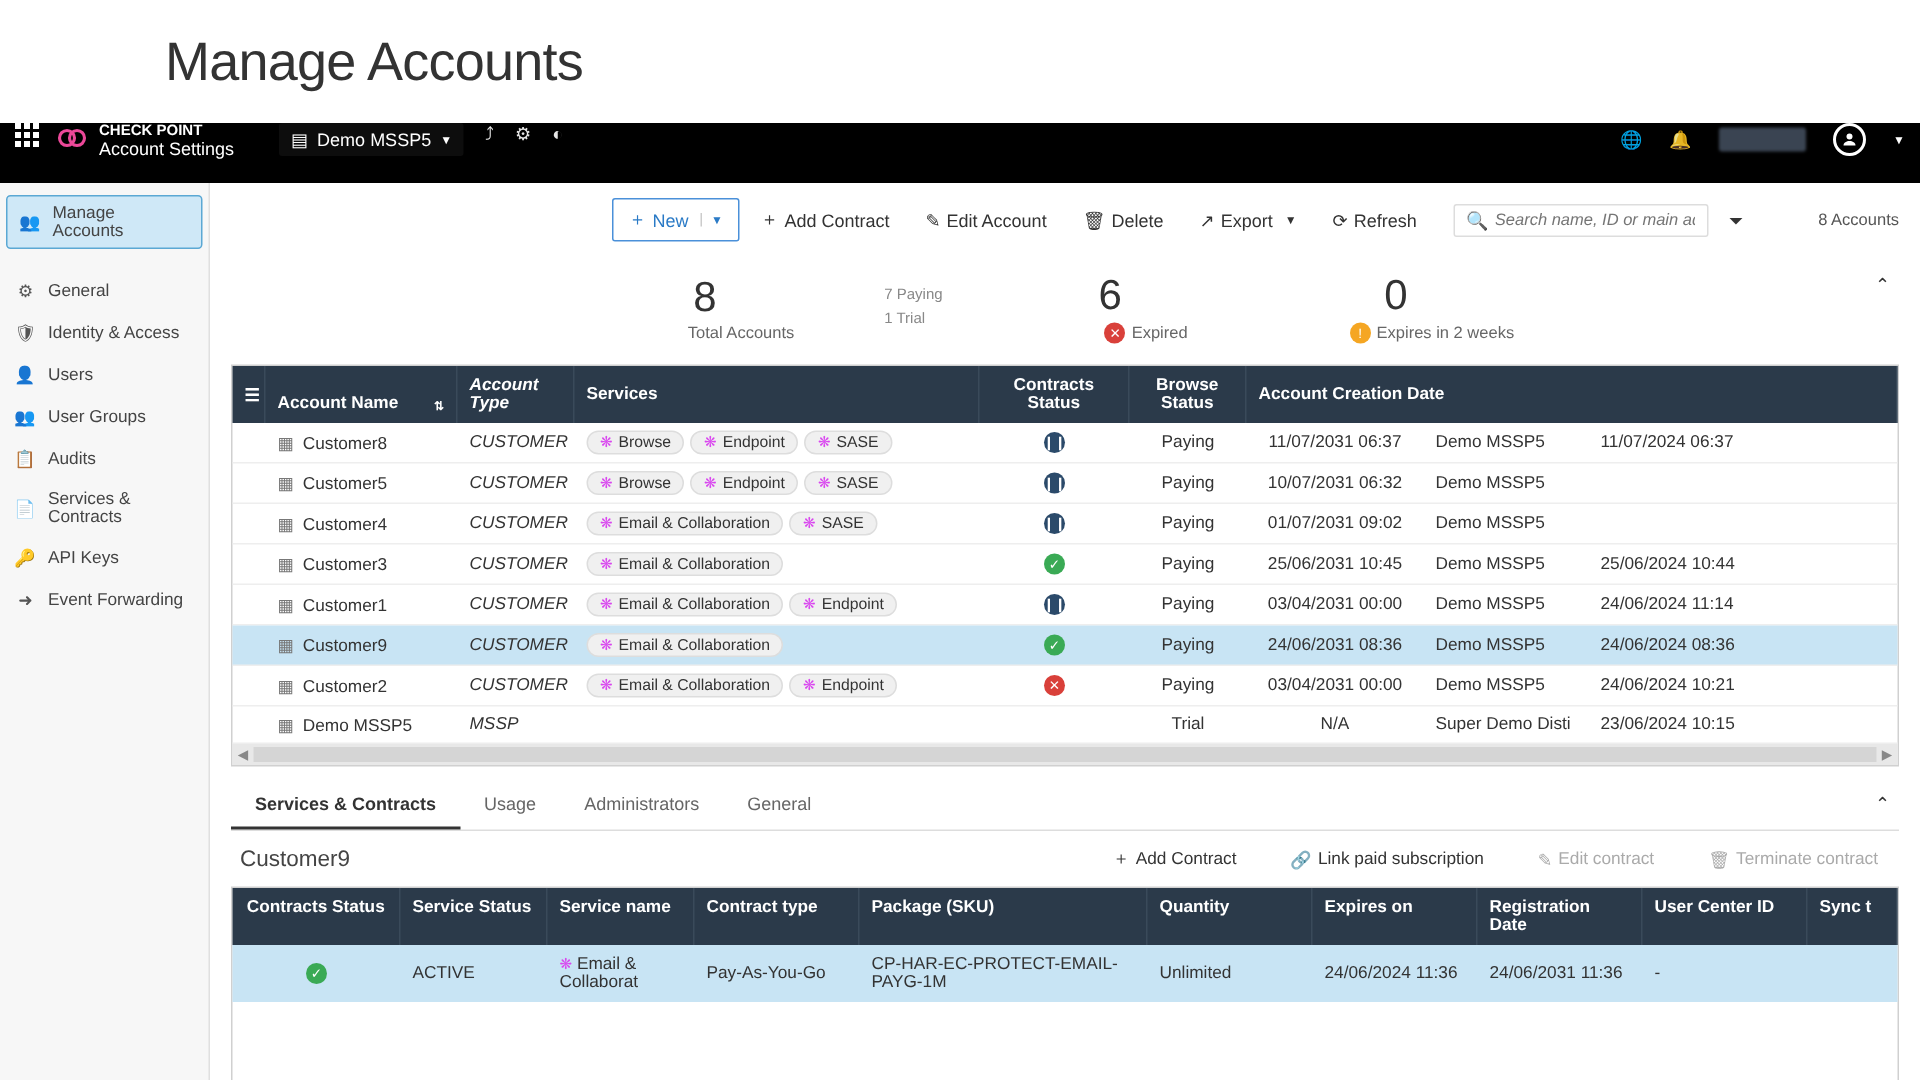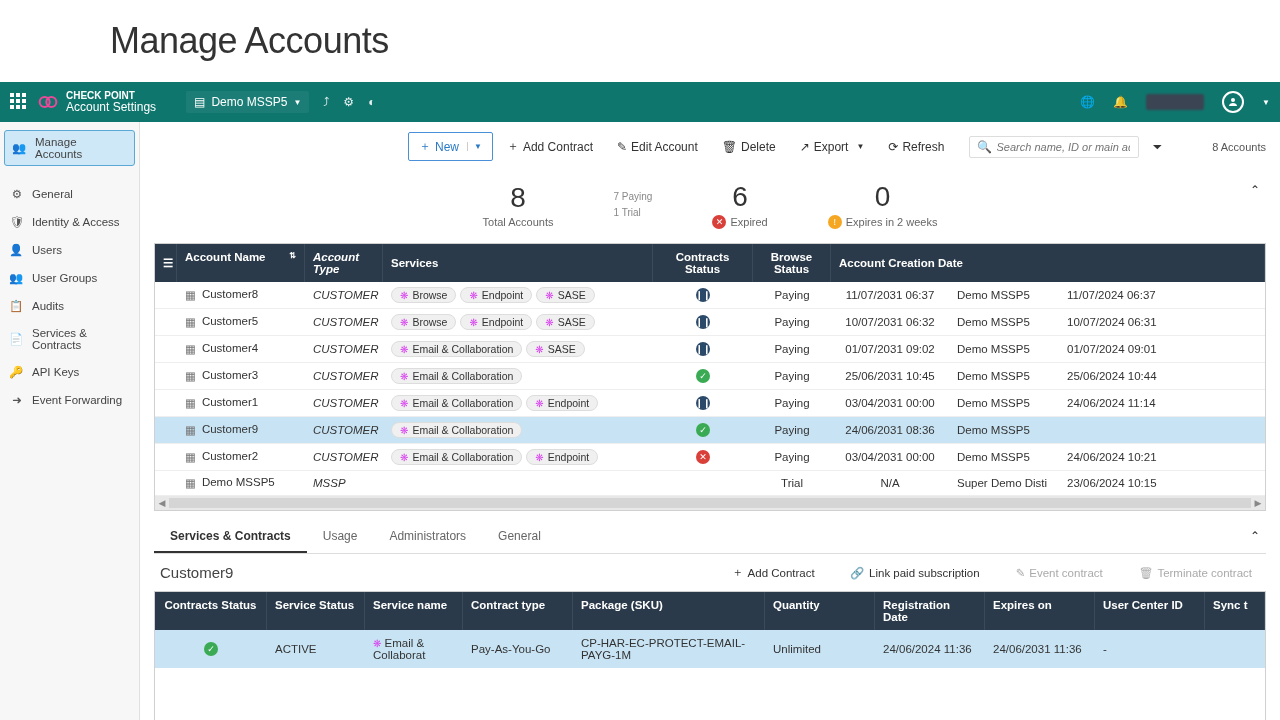--- a/index.html
+++ b/index.html
@@ -1,18 +1,18 @@
 <!DOCTYPE html>
 <html><head>
 <meta charset="utf-8">
 <style>
 * { box-sizing: border-box; margin: 0; padding: 0; }
 body { font-family: -apple-system, "Segoe UI", Arial, sans-serif; font-size: 12px; color: #333; background: #fff; }
 .page-title { font-size: 36px; font-weight: 400; padding: 20px 0 20px 110px; letter-spacing: -0.5px; }
-.topbar { background: #0f766e; color: #fff; height: 40px; display: flex; align-items: center; padding: 0 10px; }
+.topbar { background: #000000; color: #fff; height: 40px; display: flex; align-items: flex-start; padding: 0 10px; }
 .apps-icon { width: 18px; height: 18px; display: grid; grid-template-columns: repeat(3,4px); grid-template-rows: repeat(3,4px); gap: 2px; margin-right: 10px; cursor: pointer; }
 .apps-icon span { background: #fff; }
 .logo { width: 20px; height: 20px; margin-right: 8px; display: flex; align-items: center; justify-content: center; }
 .logo svg { width: 20px; height: 20px; }
 .brand-text { line-height: 1.1; }
 .brand-top { font-size: 10px; font-weight: 700; }
 .brand-bottom { font-size: 12px; }
 .org-selector { display: flex; align-items: center; gap: 6px; margin-left: 30px; background: rgba(255,255,255,0.05); padding: 4px 8px; border-radius: 2px; cursor: pointer; }
 .tb-icon-group { display: flex; gap: 14px; margin-left: 14px; }
 .tb-icon { cursor: pointer; opacity: 0.9; }
@@ -33,32 +33,32 @@
 .tbtn.primary { border: 1px solid #4a90d9; border-radius: 2px; color: #2a7ac6; }
 .tbtn .caret { border-left: 1px solid #ccc; padding-left: 6px; margin-left: 4px; }
 .toolbar-spacer { flex: 1; }
 .search-box { display: flex; align-items: center; border: 1px solid #ddd; border-radius: 2px; padding: 3px 8px; width: 170px; }
 .search-box input { border: none; outline: none; font-size: 11px; font-style: italic; color: #999; width: 100%; }
 .filter-icon { padding: 0 10px; cursor: pointer; }
 .count-text { margin-left: 36px; font-size: 11px; color: #555; }
 .stats-row { display: flex; align-items: center; justify-content: center; gap: 60px; padding: 10px 0 14px; position: relative; }
 .stat-block { text-align: center; }
 .stat-num { font-size: 28px; font-weight: 300; color: #333; }
-.stat-label { font-size: 11px; color: #666; margin-top: 2px; display: flex; align-items: center; justify-content: center; gap: 4px; }
+.stat-label { font-size: 11px; color: #666; margin-top: 2px; display: flex; align-items: center; justify-content: center; gap: 4px; margin-left: 48px; }
 .stat-sub { text-align: left; font-size: 10px; color: #888; line-height: 1.6; }
 .collapse-caret { position: absolute; right: 6px; top: 12px; cursor: pointer; }
 .grid { border: 1px solid #d0d0d0; }
 .grid-header { background: #2b3a4a; color: #fff; display: flex; font-size: 11.5px; font-weight: 600; }
 .gh-cell { padding: 7px 8px; border-right: 1px solid #3a4a5a; display: flex; align-items: center; }
 .grid-body { }
 .grow { display: flex; align-items: center; font-size: 11.5px; border-bottom: 1px solid #eee; }
 .grow.selected { background: #c8e4f4; }
 .gcell { padding: 5px 8px; overflow: hidden; white-space: nowrap; }
 .c-menu { width: 22px; text-align: center; }
-.c-name { width: 128px; display: flex; align-items: flex-start; gap: 6px; }
+.c-name { width: 128px; display: flex; align-items: flex-end; gap: 6px; }
 .c-type { width: 78px; font-style: italic; }
 .c-services { width: 270px; display: flex; gap: 4px; flex-wrap: wrap; }
 .c-status { width: 100px; text-align: center; }
 .c-astatus { width: 78px; text-align: center; }
 .c-expiry { width: 118px; text-align: center; }
 .c-parent { width: 110px; }
 .c-created { width: 160px; }
 .svc-pill { display: inline-flex; align-items: center; gap: 4px; background: #f0f0f0; border: 1px solid #ddd; border-radius: 10px; padding: 1px 8px; font-size: 10.5px; }
 .svc-dot { color: #d946ef; font-size: 10px; }
 .status-icon { width: 14px; height: 14px; border-radius: 50%; display: inline-flex; align-items: center; justify-content: center; font-size: 9px; color: #fff; }
@@ -291,38 +291,36 @@
             <div class="gcell c-type">CUSTOMER</div>
             <div class="gcell c-services">
               <span class="svc-pill"><span class="svc-dot">❋</span>Browse</span>
               <span class="svc-pill"><span class="svc-dot">❋</span>Endpoint</span>
               <span class="svc-pill"><span class="svc-dot">❋</span>SASE</span>
             </div>
             <div class="gcell c-status"><span class="status-icon si-pause">❙❙</span></div>
             <div class="gcell c-astatus">Paying</div>
             <div class="gcell c-expiry">10/07/2031 06:32</div>
             <div class="gcell c-parent">Demo MSSP5</div>
-            <div class="gcell c-created" style="flex:1">10/07/2024 06:31</div>
           </div>
           <div class="grow">
             <div class="gcell c-menu"></div>
             <div class="gcell c-name">
               <span style="color:#777">▦</span>
               <span>Customer4</span>
             </div>
             <div class="gcell c-type">CUSTOMER</div>
             <div class="gcell c-services">
               <span class="svc-pill"><span class="svc-dot">❋</span>Email &amp; Collaboration</span>
               <span class="svc-pill"><span class="svc-dot">❋</span>SASE</span>
             </div>
             <div class="gcell c-status"><span class="status-icon si-pause">❙❙</span></div>
             <div class="gcell c-astatus">Paying</div>
             <div class="gcell c-expiry">01/07/2031 09:02</div>
             <div class="gcell c-parent">Demo MSSP5</div>
-            <div class="gcell c-created" style="flex:1">01/07/2024 09:01</div>
           </div>
           <div class="grow">
             <div class="gcell c-menu"></div>
             <div class="gcell c-name">
               <span style="color:#777">▦</span>
               <span>Customer3</span>
             </div>
             <div class="gcell c-type">CUSTOMER</div>
             <div class="gcell c-services">
               <span class="svc-pill"><span class="svc-dot">❋</span>Email &amp; Collaboration</span>
@@ -357,20 +355,21 @@
               <span>Customer9</span>
             </div>
             <div class="gcell c-type">CUSTOMER</div>
             <div class="gcell c-services">
               <span class="svc-pill"><span class="svc-dot">❋</span>Email &amp; Collaboration</span>
             </div>
             <div class="gcell c-status"><span class="status-icon si-ok">✓</span></div>
             <div class="gcell c-astatus">Paying</div>
             <div class="gcell c-expiry">24/06/2031 08:36</div>
             <div class="gcell c-parent">Demo MSSP5</div>
+            <div class="gcell c-created" style="flex:1">24/06/2024 08:36</div>
           </div>
           <div class="grow">
             <div class="gcell c-menu"></div>
             <div class="gcell c-name">
               <span style="color:#777">▦</span>
               <span>Customer2</span>
             </div>
             <div class="gcell c-type">CUSTOMER</div>
             <div class="gcell c-services">
               <span class="svc-pill"><span class="svc-dot">❋</span>Email &amp; Collaboration</span>
@@ -418,38 +417,38 @@
       <div class="dact">
           <span>＋</span>
           <span>Add Contract</span>
         </div>
       <div class="dact">
           <span>🔗</span>
           <span>Link paid subscription</span>
         </div>
       <div class="dact disabled">
           <span>✎</span>
-          <span>Event contract</span>
+          <span>Edit contract</span>
         </div>
       <div class="dact disabled">
           <span>🗑</span>
           <span>Terminate contract</span>
         </div>
     </div>
 
     <div class="grid">
       <div class="grid2-header">
         <div class="g2cell c2-cs">Contracts Status</div>
         <div class="g2cell c2-ss">Service Status</div>
         <div class="g2cell c2-sn">Service name</div>
         <div class="g2cell c2-ct">Contract type</div>
         <div class="g2cell c2-pk">Package (SKU)</div>
         <div class="g2cell c2-qt">Quantity</div>
+        <div class="g2cell c2-ex">Expires on</div>
         <div class="g2cell c2-rd">Registration Date</div>
-        <div class="g2cell c2-ex">Expires on</div>
         <div class="g2cell c2-uc">User Center ID</div>
         <div class="g2cell c2-sy" style="flex:1">Sync t</div>
       </div>
       <div class="g2row">
         <div class="g2cell c2-cs"><span class="status-icon si-ok">✓</span></div>
         <div class="g2cell c2-ss">ACTIVE</div>
         <div class="g2cell c2-sn"><span class="svc-dot">❋</span> <span>Email &amp; Collaborat</span></div>
         <div class="g2cell c2-ct">Pay-As-You-Go</div>
         <div class="g2cell c2-pk">CP-HAR-EC-PROTECT-EMAIL-PAYG-1M</div>
         <div class="g2cell c2-qt">Unlimited</div>

